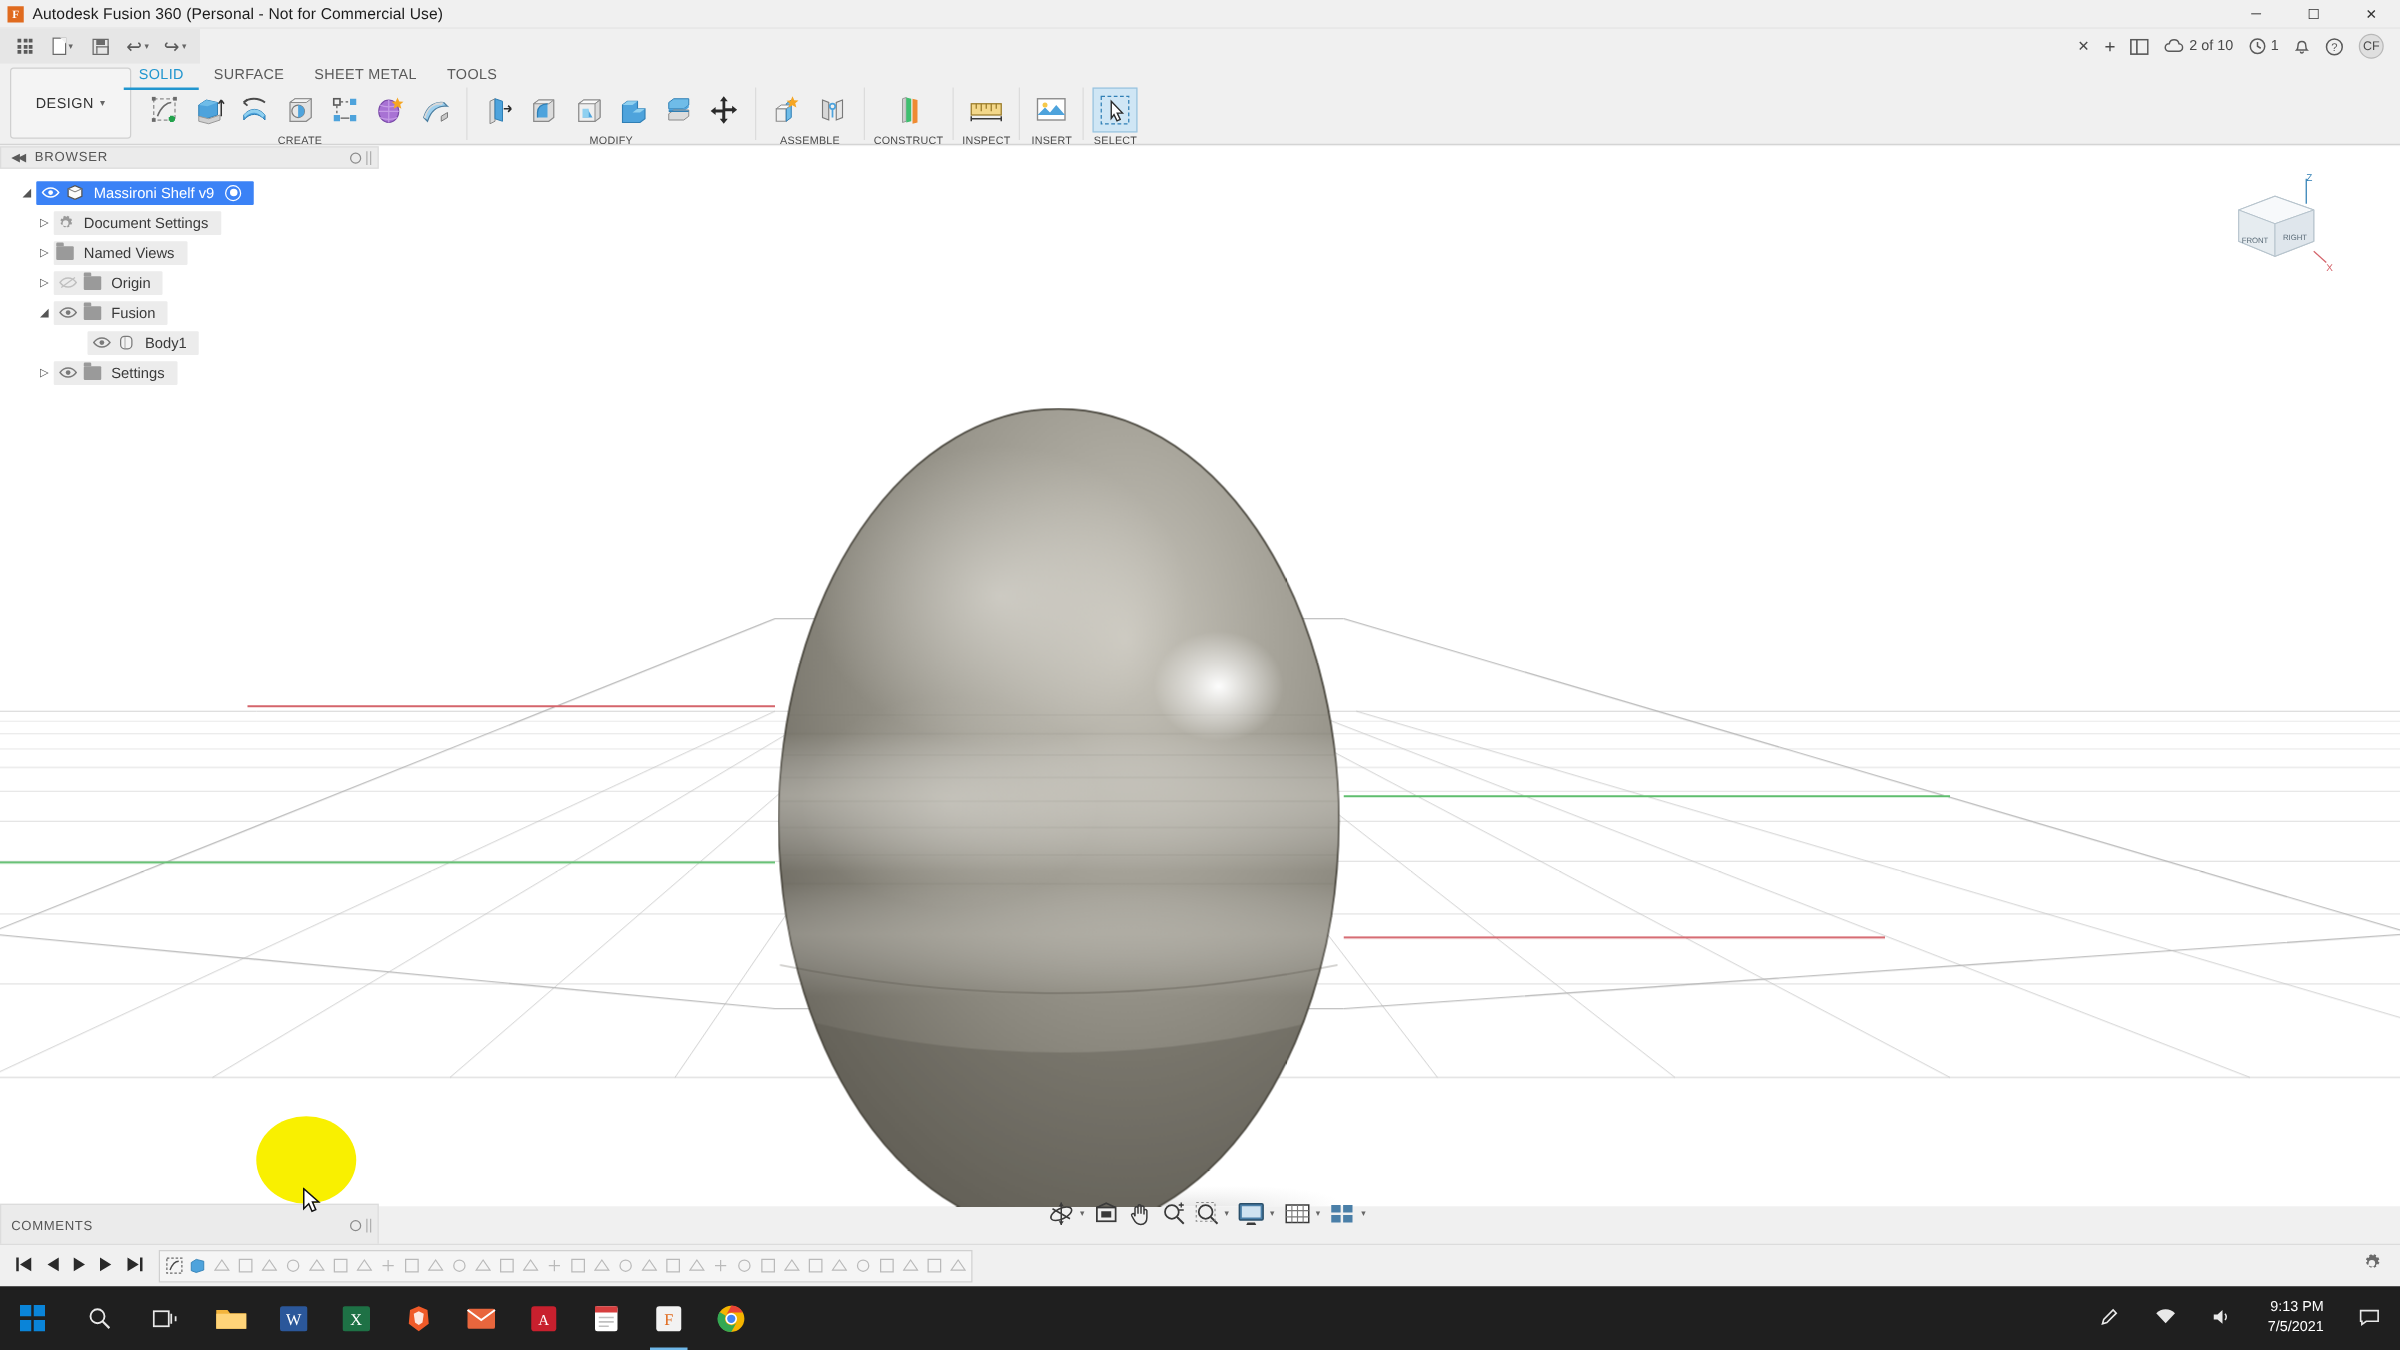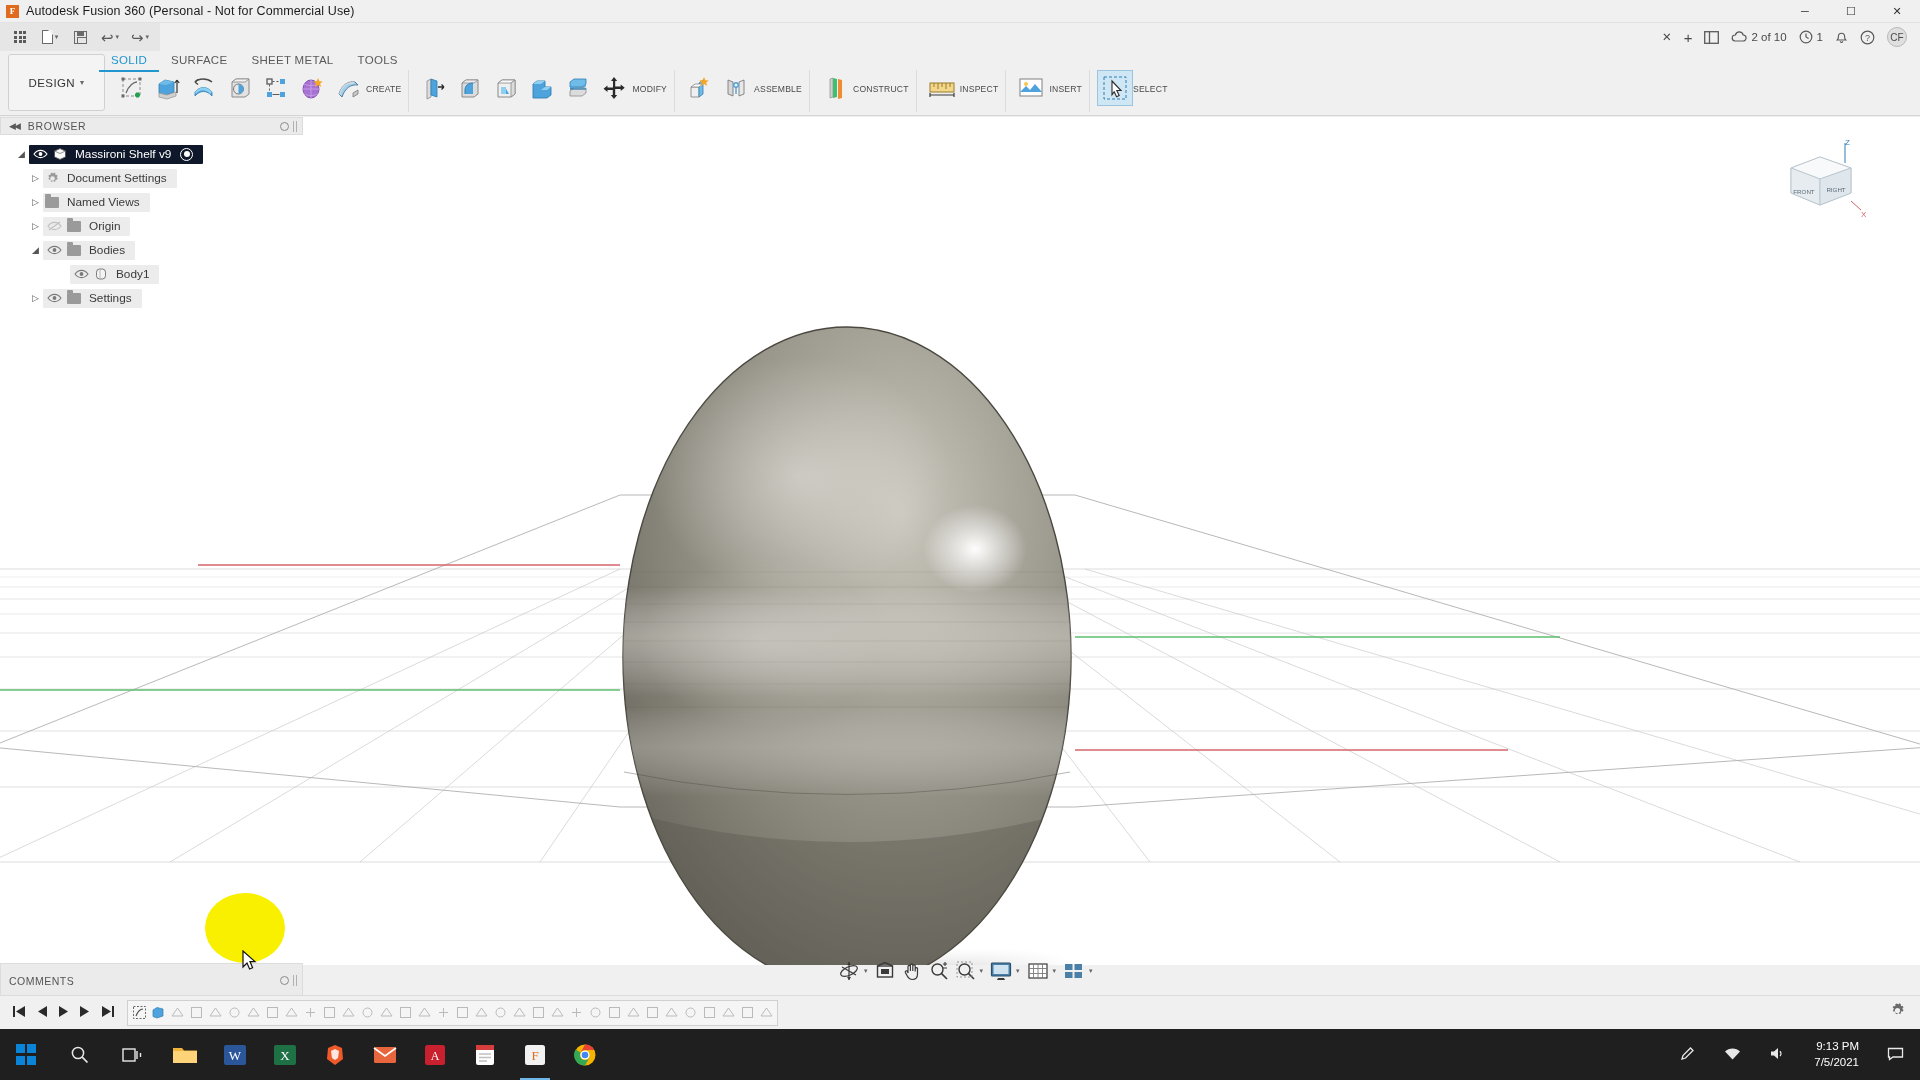--- a/index.html
+++ b/index.html
@@ -55,21 +55,21 @@
   .ribbon { height:65px; background:#f0f0f0; display:flex; align-items:flex-start;
     border-bottom:1px solid #d4d4d4; position:relative; }
   .ws-box { width:97px; height:57px; margin:3px 6px 0 8px; border:1px solid #d0d0d0;
     border-radius:3px; background:#f4f4f4; display:flex; align-items:center;
     justify-content:center; font-size:11.5px; color:#333; letter-spacing:.4px; }
   .tabstrip { position:absolute; top:0; left:99px; display:flex; }
   .rtab { font-size:11.5px; color:#5a5a5a; padding:3px 12px 4px;
     letter-spacing:.3px; }
   .rtab.on { color:#2196cf; border-bottom:2.5px solid #2196cf; }
   .groups { display:flex; align-items:flex-start; padding-top:19px; }
-  .grp { display:flex; flex-direction:row; align-items:center;
+  .grp { display:flex; flex-direction:column; align-items:center;
     padding:0 3px; position:relative; }
   .grp-icons { display:flex; align-items:center; }
   .grp-lbl { font-size:8.6px; color:#4a4a4a; margin-top:1px; letter-spacing:.2px;
     white-space:nowrap; }
   .sep { width:1px; height:42px; background:#dcdcdc; margin:0 4px; }
   .tool { width:36px; height:36px; display:flex; align-items:center;
     justify-content:center; }
   .tool svg { display:block; }
 
   
@@ -80,21 +80,21 @@
   .br-collapse { color:#5a5a5a; font-size:9px; margin-right:9px; letter-spacing:-2px; }
   .br-dot { margin-left:auto; width:9px; height:9px; border-radius:50%;
     border:1.5px solid #8a8a8a; margin-right:4px; }
   .br-grip { width:4px; height:11px; border-left:1px solid #b0b0b0;
     border-right:1px solid #b0b0b0; margin-right:5px; }
   .tree { padding-top:7px; }
   .row { display:flex; align-items:center; height:24px; font-size:11.8px;
     color:#3a3a3a; }
   .rowbg { display:flex; align-items:center; background:#ececec; height:19px;
     border-radius:1px; padding-right:10px; }
-  .row.sel .rowbg { background:#0f172a; color:#fff; }
+  .row.sel .rowbg { background:#3b82f6; color:#fff; }
   .tri { width:15px; text-align:center; font-size:9px; color:#555; flex:none; }
   .eye { width:22px; display:flex; align-items:center; justify-content:center;
     flex:none; }
   .fold { width:18px; flex:none; display:flex; align-items:center;
     justify-content:center; }
   .folder-ico { width:14px; height:11px; background:#9a9a9a; position:relative;
     border-radius:1px; }
   .folder-ico:before { content:""; position:absolute; top:-3px; left:0; width:6px;
     height:3px; background:#9a9a9a; border-radius:1px 1px 0 0; }
   .lbl { padding-left:6px; white-space:nowrap; }
@@ -665,21 +665,21 @@
       <div class="rowbg">
         <span class="eye">
           <svg width="15" height="10" viewBox="0 0 15 10">
             <path d="M1 5s2.6-3.6 6.5-3.6S14 5 14 5s-2.6 3.6-6.5 3.6S1 5 1 5z" fill="none" stroke="#7a7a7a" stroke-width="1.1"></path>
             <circle cx="7.5" cy="5" r="1.9" fill="#7a7a7a"></circle>
           </svg>
         </span>
         <span class="fold">
           <span class="folder-ico"></span>
         </span>
-        <span class="lbl">Bodies</span>
+        <span class="lbl">Fusion</span>
       </div>
     </div>
 
     <div class="row" style="padding-left:70px;">
       <div class="rowbg">
         <span class="eye">
           <svg width="15" height="10" viewBox="0 0 15 10">
             <path d="M1 5s2.6-3.6 6.5-3.6S14 5 14 5s-2.6 3.6-6.5 3.6S1 5 1 5z" fill="none" stroke="#7a7a7a" stroke-width="1.1"></path>
             <circle cx="7.5" cy="5" r="1.9" fill="#7a7a7a"></circle>
           </svg>

